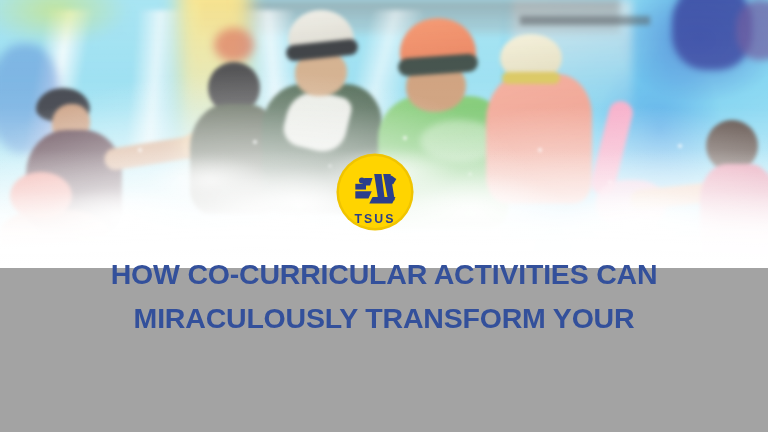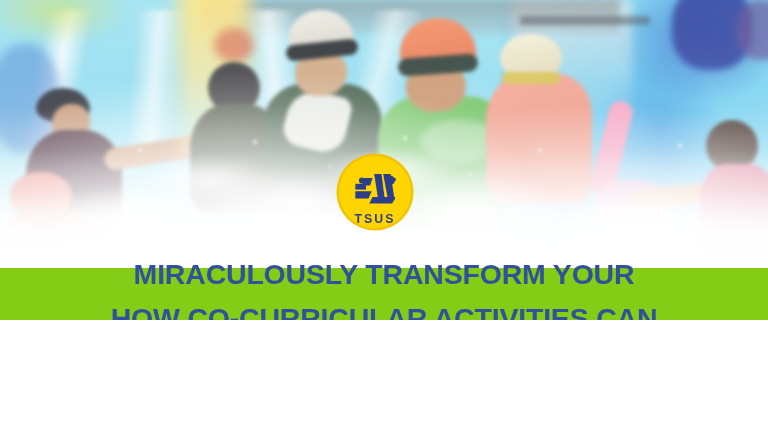--- a/index.html
+++ b/index.html
@@ -8,23 +8,23 @@
     padding: 0;
     background: #ffffff;
   }
   body {
     font-family: "Liberation Sans", sans-serif;
   }
 
   .banner {
     position: relative;
     width: 768px;
-    height: 320px;
+    height: 432px;
     overflow: hidden;
-    background: #84cc16;
+    background: #a3a3a3;
   }
 
   
   .photo {
     position: absolute;
     left: 0; top: 0;
     width: 768px;
     height: 268px;
     overflow: hidden;
   }
@@ -432,17 +432,17 @@
         <path d="M47 56 h28 l-4 8 h-28 z"></path>
         <path d="M70 30 l6 4 l-4 7 l-6 -4 z"></path>
       </g>
       <g fill="#2B3F8C">
         <text x="50" y="88" text-anchor="middle" font-family="Liberation Sans, sans-serif" font-size="15" font-weight="700" letter-spacing="2.5">TSUS</text>
       </g>
     </svg>
   </div>
 
   <div class="headline">
+    <span class="hl-line">HOW CO-CURRICULAR ACTIVITIES CAN</span>
     <span class="hl-line">MIRACULOUSLY TRANSFORM YOUR</span>
-    <span class="hl-line">HOW CO-CURRICULAR ACTIVITIES CAN</span>
   </div>
 
 </div>
 
 </body></html>

